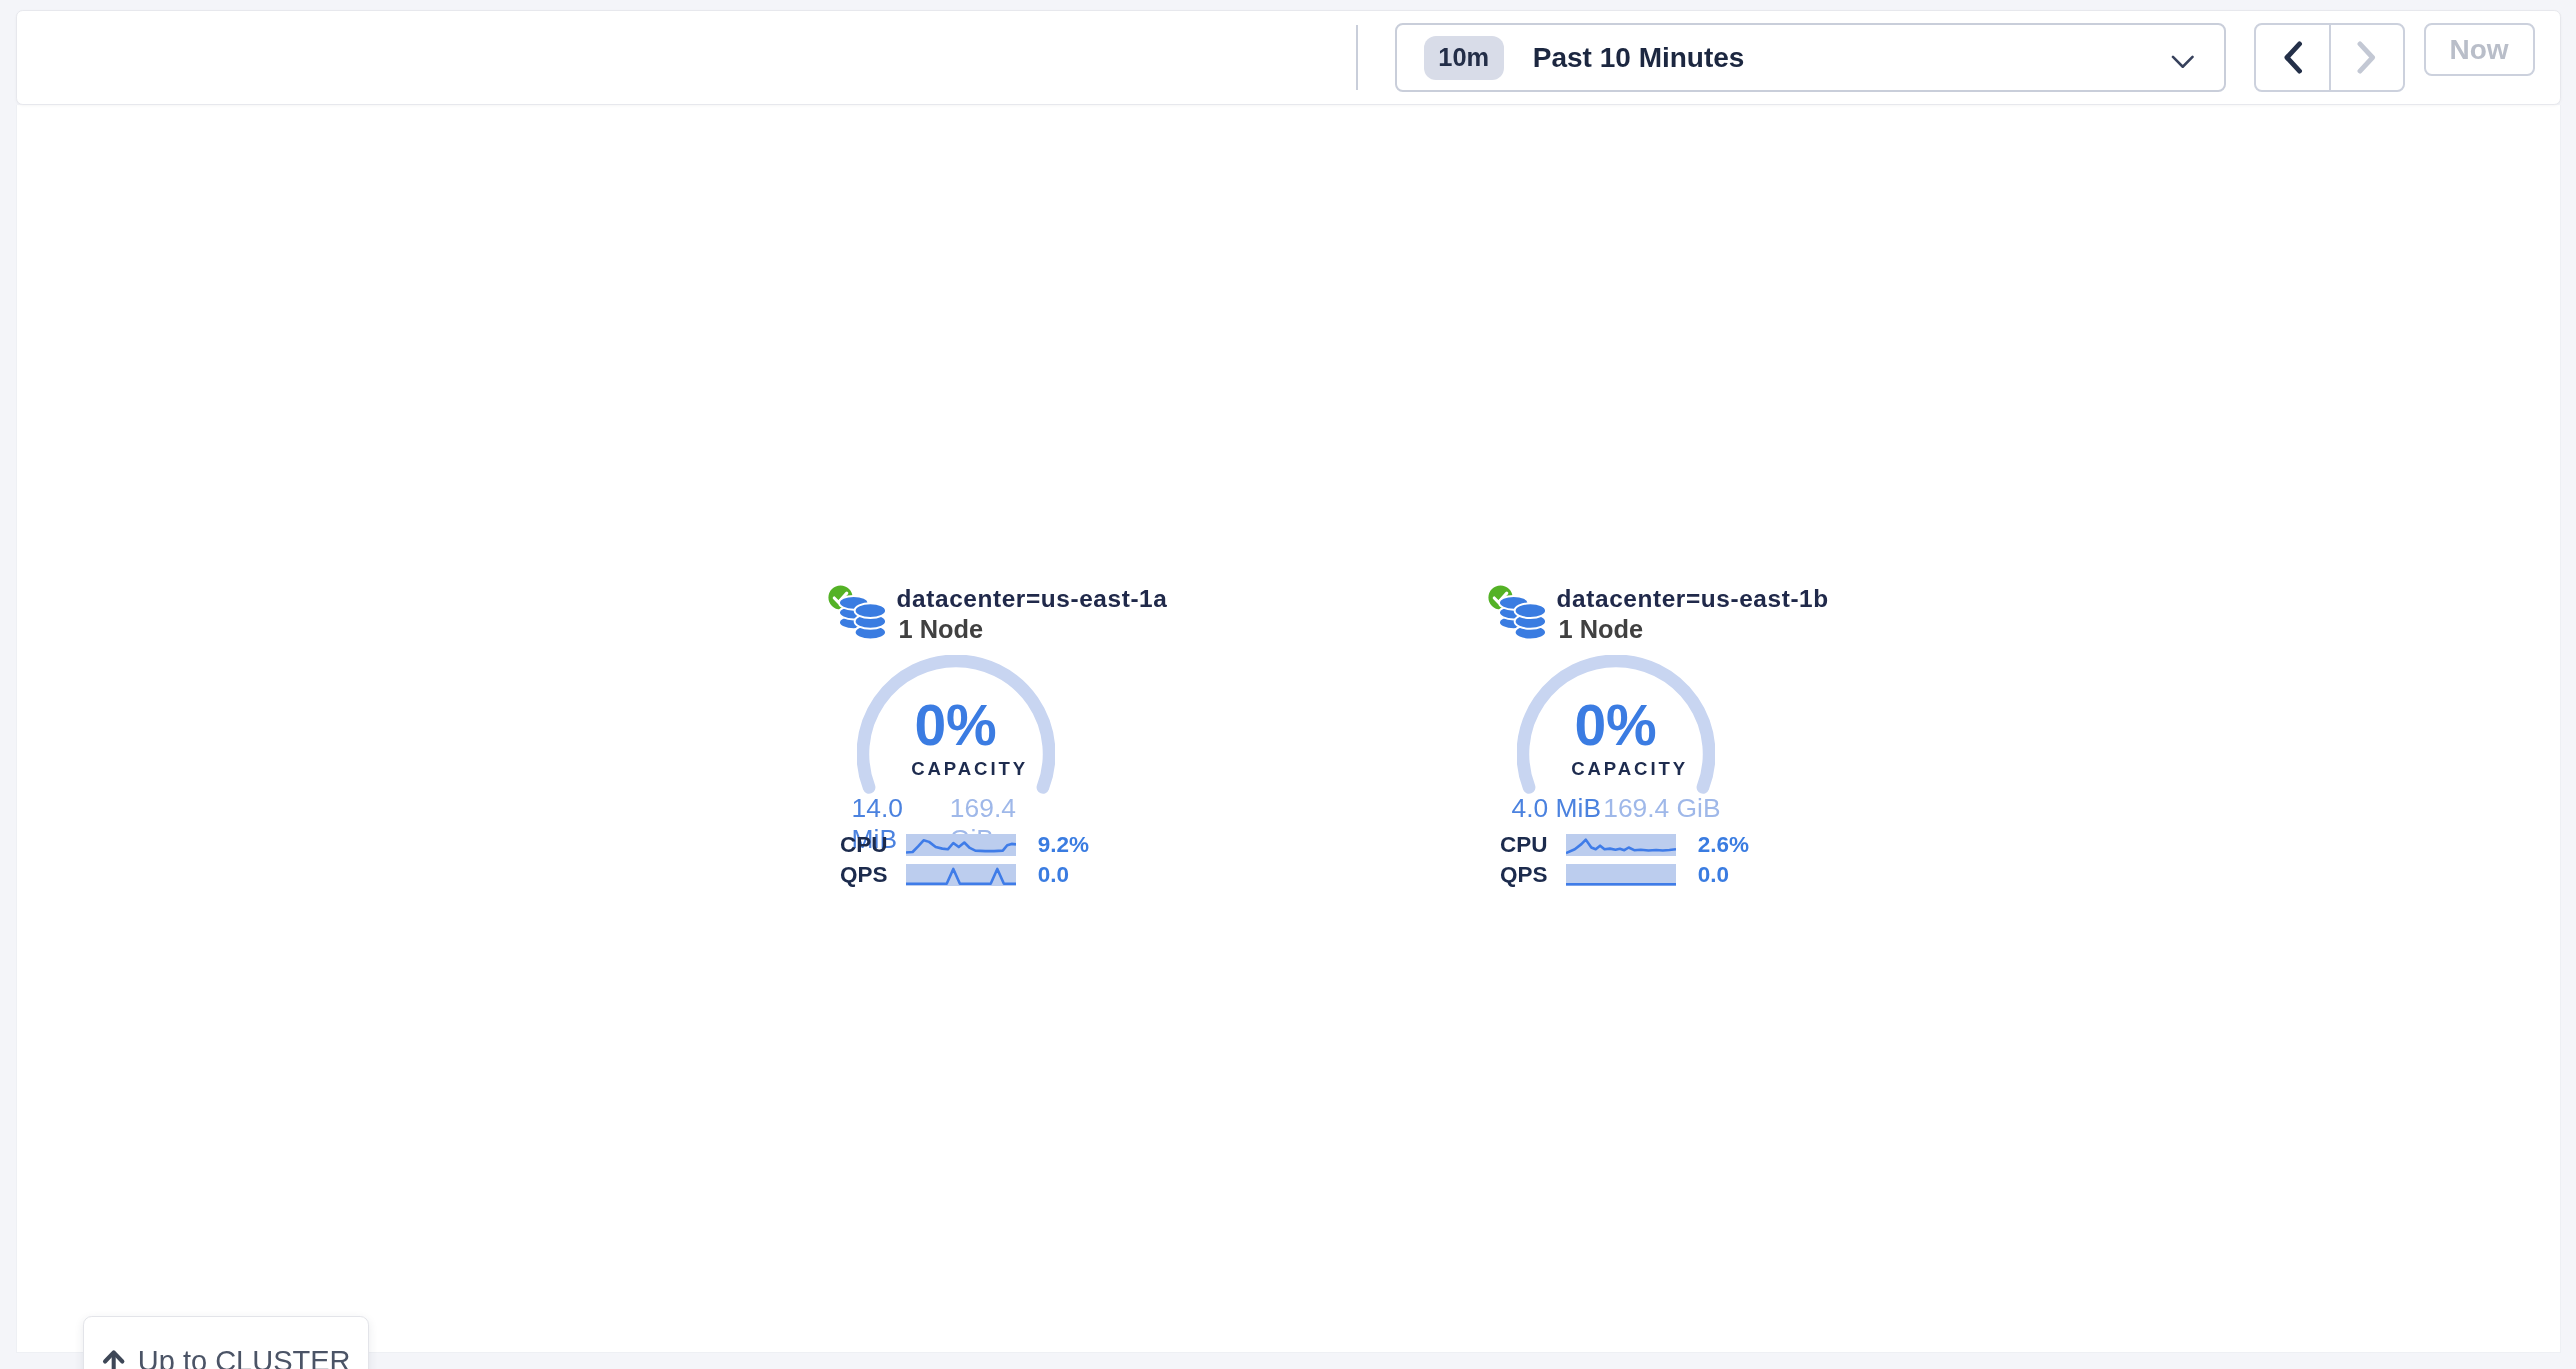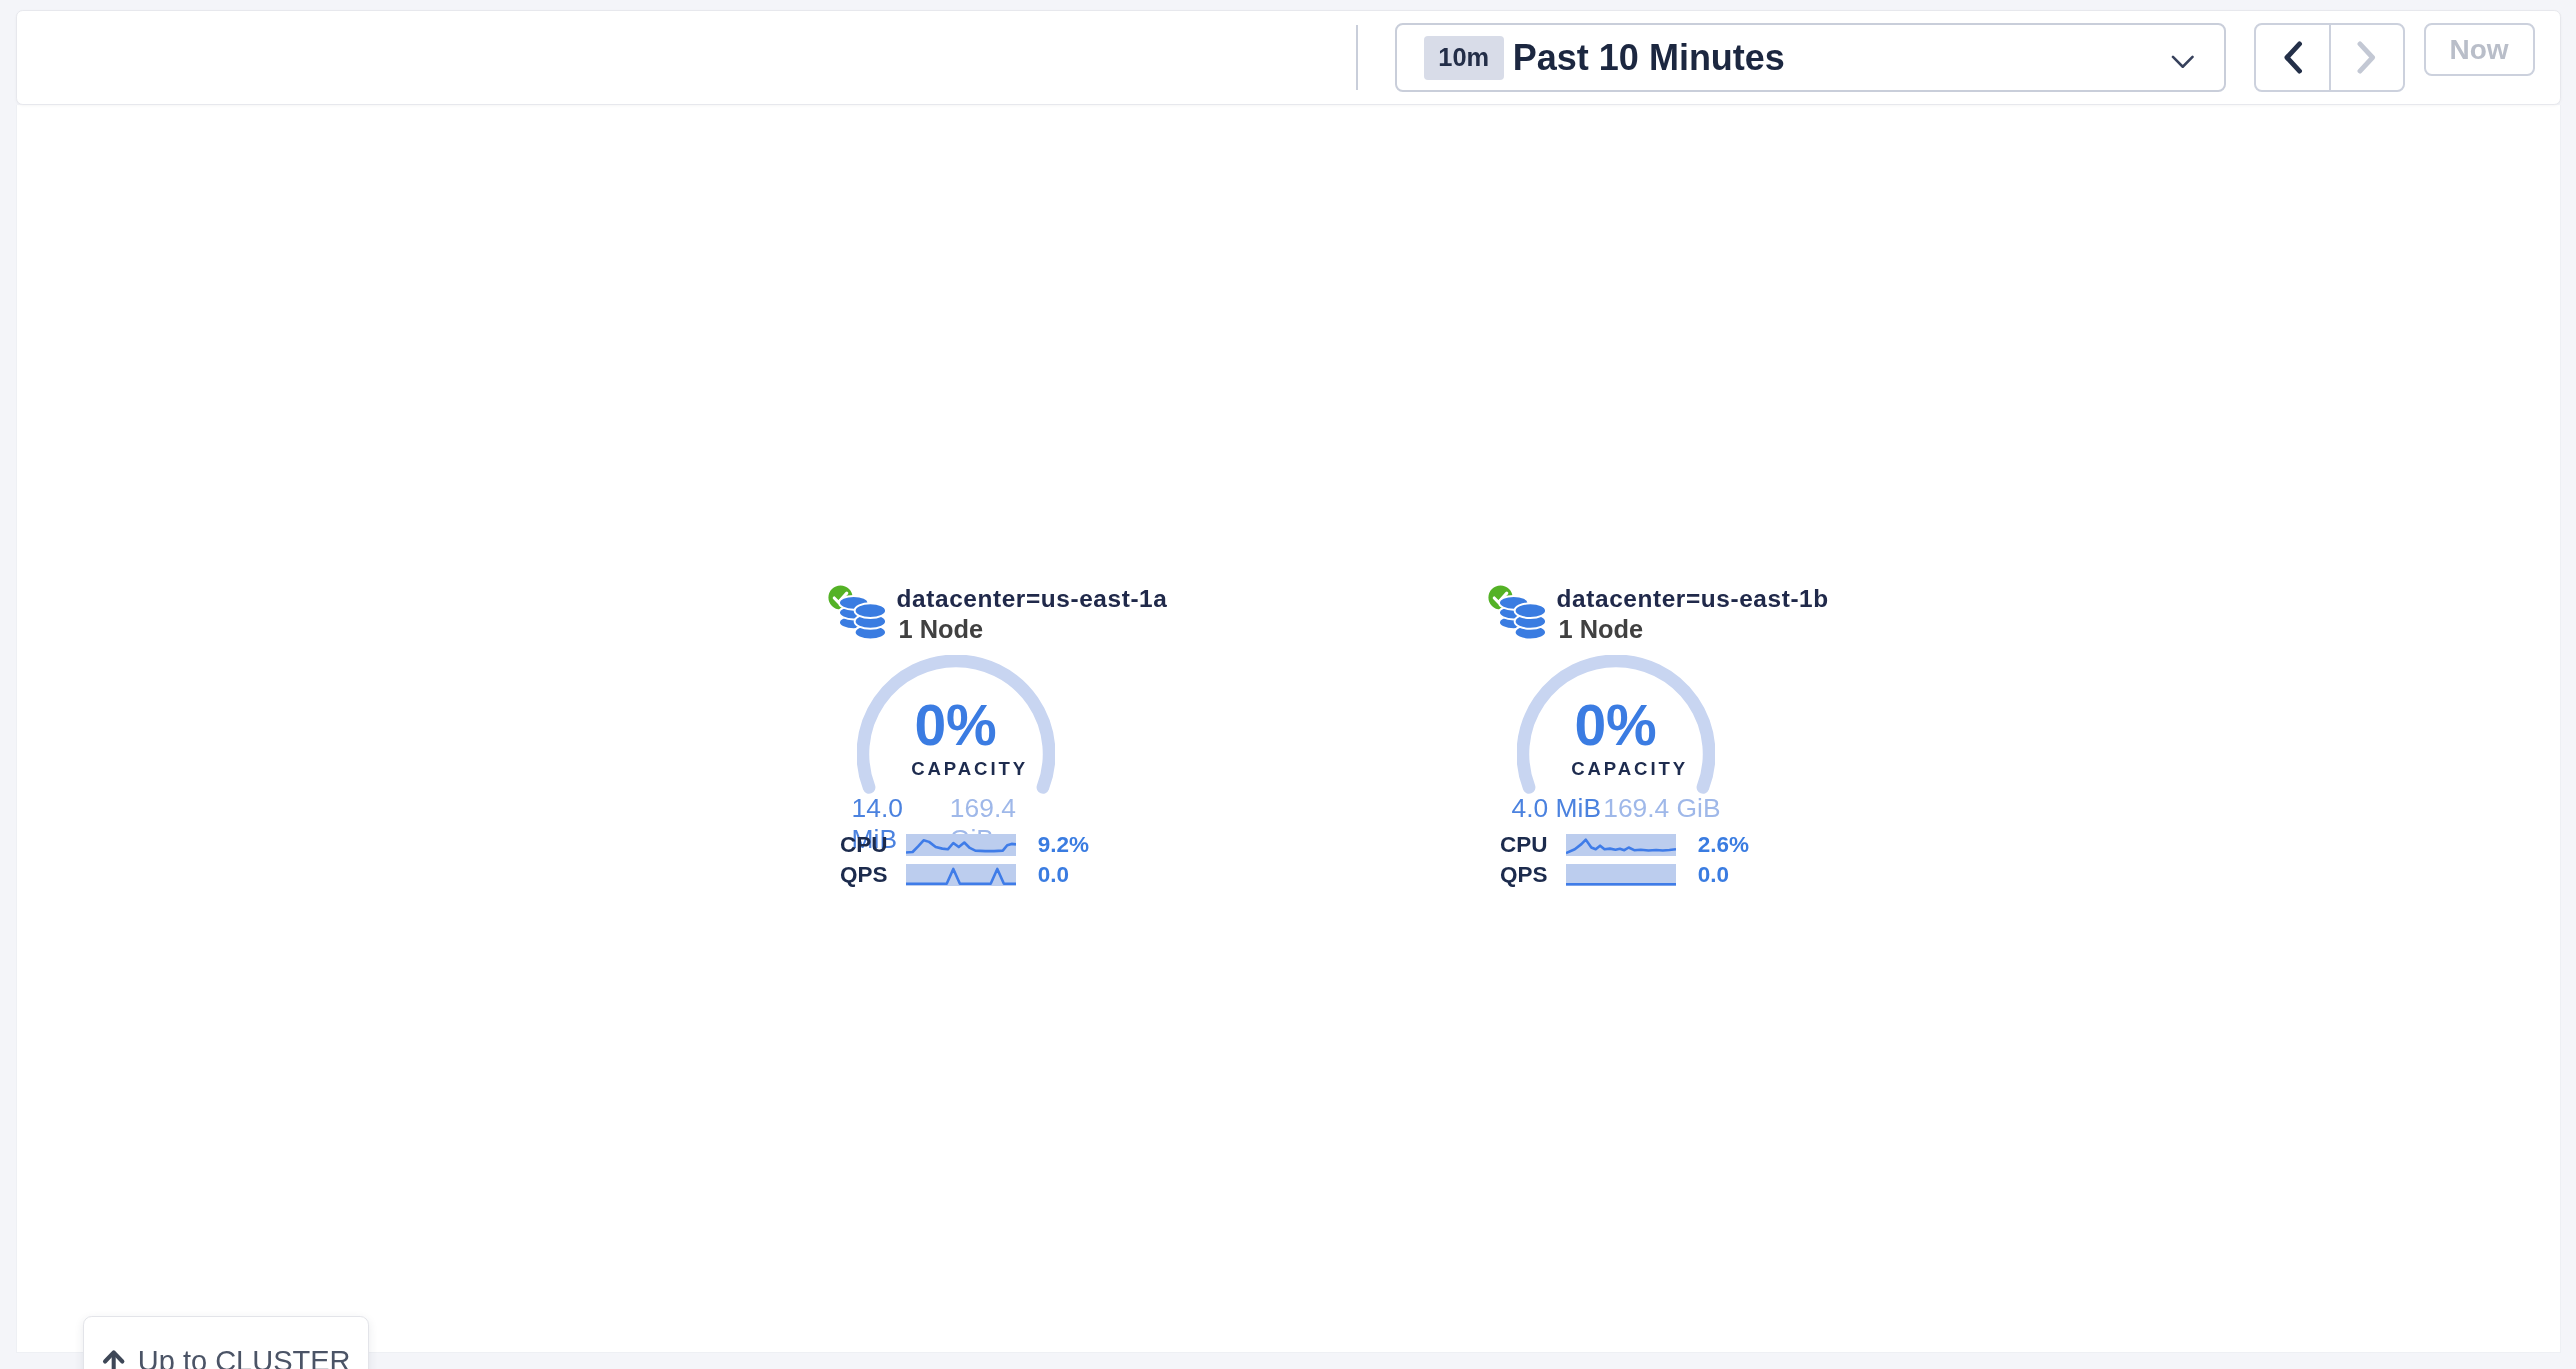--- a/index.html
+++ b/index.html
@@ -23,22 +23,22 @@
   .bc-sep { color:#3a7ce1; margin:0 10.8px; font-weight:700; }
   .bc-cur { color:#3c4557; font-weight:700; letter-spacing:0.5px; }
   .toolbar-divider { position:absolute; left:1339px; top:14.7px; width:2px; height:65px; background:#c9ceda; }
 
   .time-dropdown {
     position:absolute; left:1378px; top:12.7px; width:831px; height:69px;
     border:2px solid #c9ceda; border-radius:7.8px; background:#fff;
     display:flex; align-items:center; cursor:pointer;
   }
   .time-badge { margin-left:27px; background:#d8dce8; color:#232e48; font-weight:700;
-    font-size:25.4px; padding:7.8px 14.7px; border-radius:4px; }
-  .time-label { margin-left:9px; font-size:36px; font-weight:700; color:#1c2740; }
+    font-size:25.4px; padding:7.8px 14.7px; border-radius:12px; }
+  .time-label { margin-left:29px; font-size:28px; font-weight:700; color:#1c2740; }
   .time-chevron { position:absolute; right:29px; top:29px; }
 
   .nav-arrows {
     position:absolute; left:2237px; top:12.7px; width:151px; height:69px;
     border:2px solid #ccd1dd; border-radius:7.8px; display:flex; background:#fff;
   }
   .nav-cell { width:50%; display:flex; align-items:center; justify-content:center; cursor:pointer; }
   .nav-cell + .nav-cell { border-left:2px solid #ccd1dd; }
 
   .now-btn {

